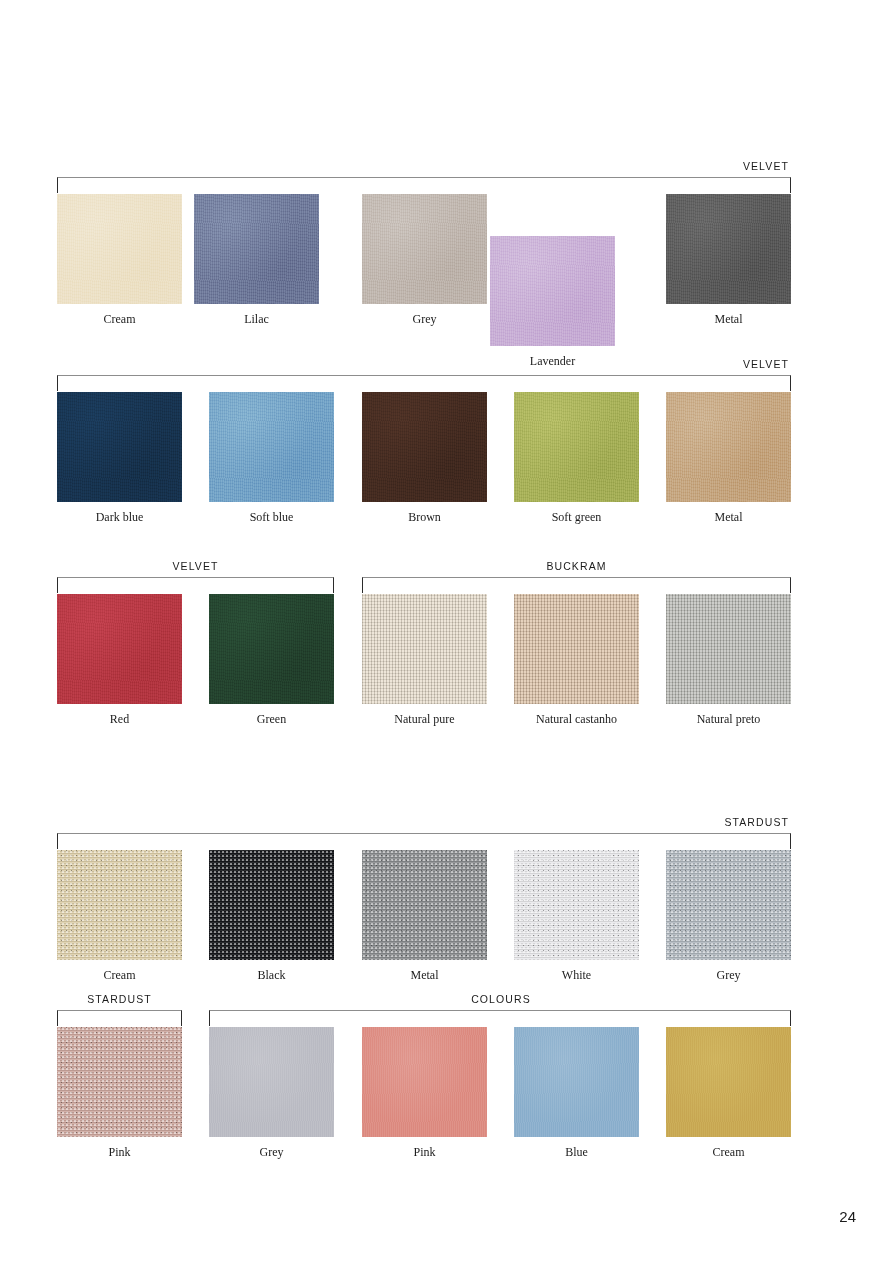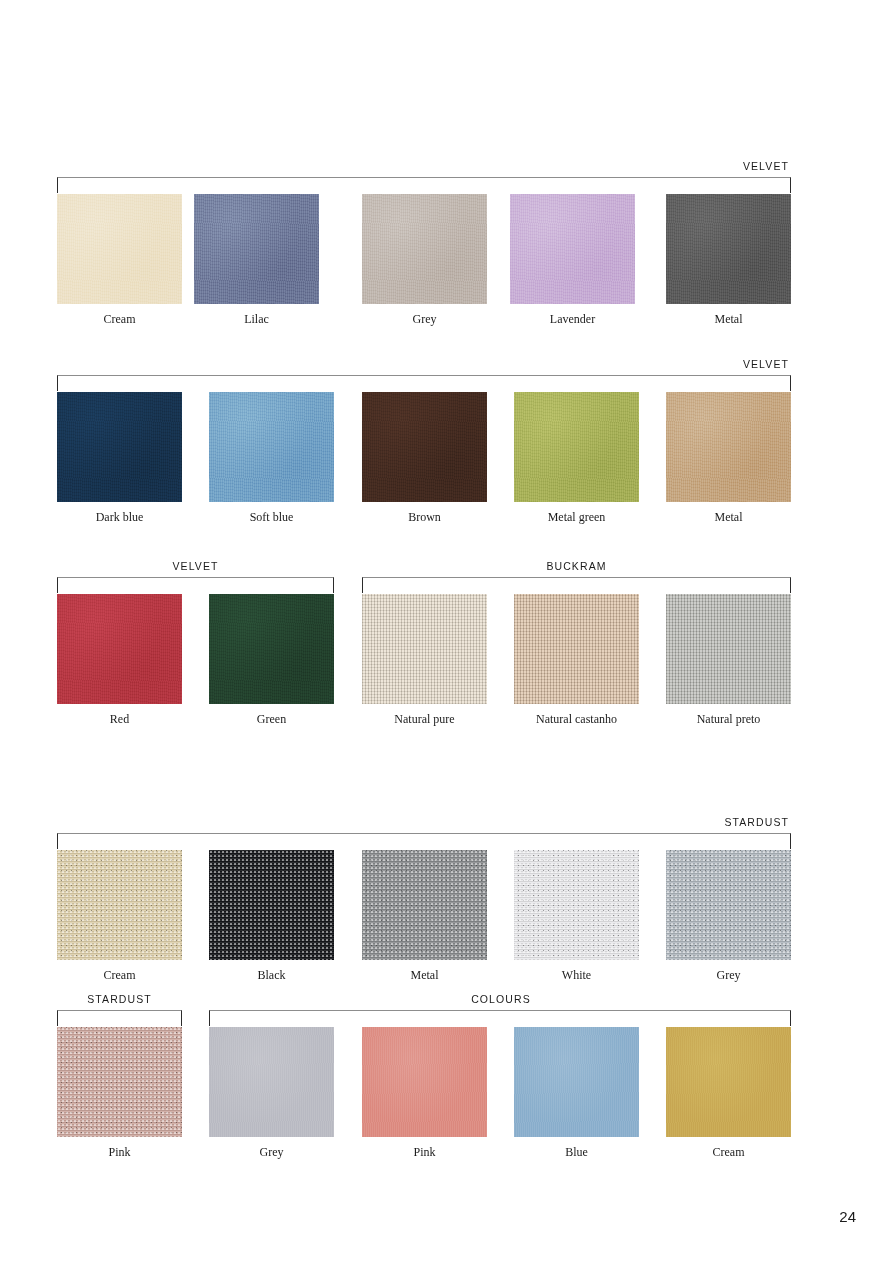--- a/index.html
+++ b/index.html
@@ -169,21 +169,21 @@
           <div class="swatch-label">Cream</div>
         </div>
         <div class="cell" style="left: 194px; width: 125px;">
           <div class="swatch tex-velvet" style="background: rgb(107, 117, 150);"></div>
           <div class="swatch-label">Lilac</div>
         </div>
         <div class="cell" style="left: 362px; width: 125px;">
           <div class="swatch tex-velvet" style="background: rgb(189, 179, 171);"></div>
           <div class="swatch-label">Grey</div>
         </div>
-        <div class="cell" style="left: 510px; width: 125px;">
+        <div class="cell" style="left: 490px; width: 125px; margin-top: 42px;">
           <div class="swatch tex-velvet" style="background: rgb(198, 171, 212);"></div>
           <div class="swatch-label">Lavender</div>
         </div>
         <div class="cell" style="left: 666px; width: 125px;">
           <div class="swatch tex-velvet" style="background: rgb(87, 87, 87);"></div>
           <div class="swatch-label">Metal</div>
         </div>
       </div>
       <div class="swatch-row" style="top: 358px;">
         <div class="group" style="left: 57px; width: 734px;">
@@ -197,21 +197,21 @@
         <div class="cell" style="left: 209px; width: 125px;">
           <div class="swatch tex-velvet" style="background: rgb(110, 158, 196);"></div>
           <div class="swatch-label">Soft blue</div>
         </div>
         <div class="cell" style="left: 362px; width: 125px;">
           <div class="swatch tex-velvet" style="background: rgb(65, 41, 31);"></div>
           <div class="swatch-label">Brown</div>
         </div>
         <div class="cell" style="left: 514px; width: 125px;">
           <div class="swatch tex-velvet" style="background: rgb(163, 173, 85);"></div>
-          <div class="swatch-label">Metal green</div>
+          <div class="swatch-label">Soft green</div>
         </div>
         <div class="cell" style="left: 666px; width: 125px;">
           <div class="swatch tex-velvet" style="background: rgb(195, 162, 123);"></div>
           <div class="swatch-label">Metal</div>
         </div>
       </div>
       <div class="swatch-row" style="top: 560px;">
         <div class="group" style="left: 57px; width: 277px;">
           <div class="group-label">VELVET</div>
           <div class="group-bracket"></div>

